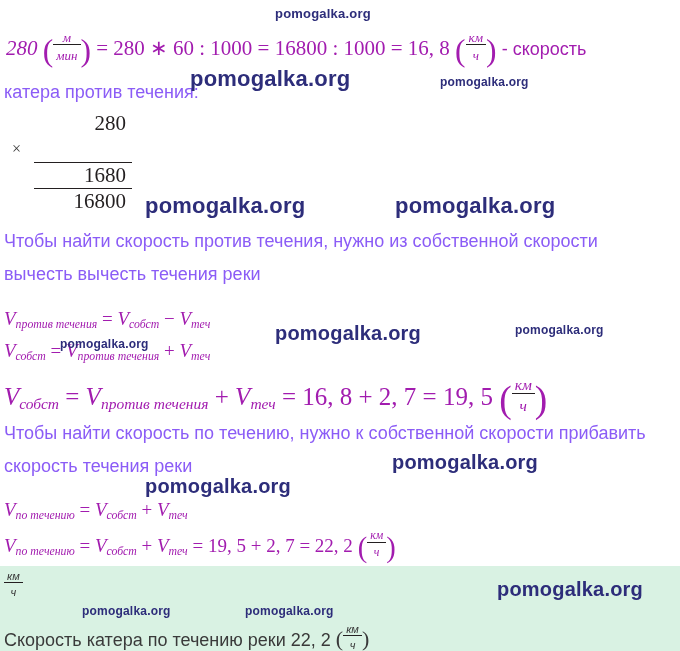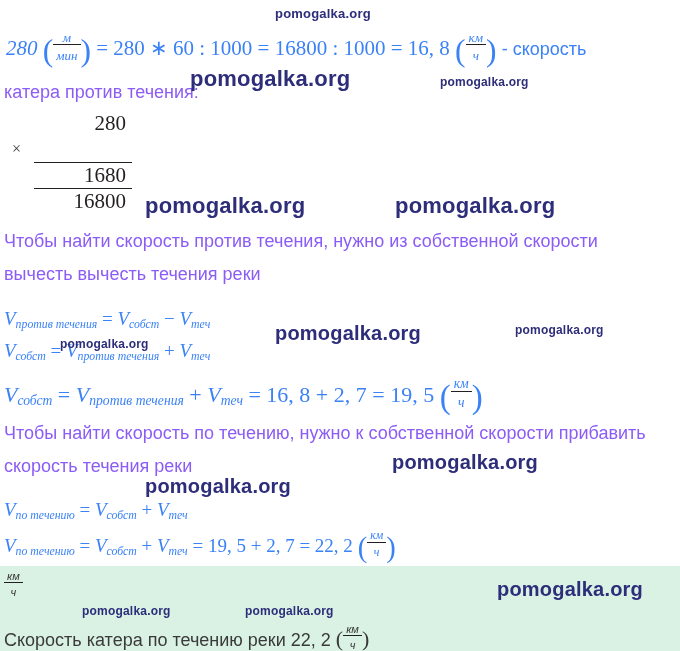--- a/index.html
+++ b/index.html
@@ -31,21 +31,21 @@
     pointer-events: none;
     letter-spacing: 0.2px;
   }
 
   
   .math {
     position: absolute;
     font-family: "Liberation Serif", serif;
     font-style: italic;
     white-space: nowrap;
-    color: #3b82f6;
+    color: #a21caf;
   }
   .math .up {
     font-style: normal;
   }
   .txt {
     position: absolute;
     font-family: "Liberation Sans", sans-serif;
     font-style: normal;
     color: #8b5cf6;
     white-space: nowrap;
@@ -173,21 +173,21 @@
   </div>
 
   <div class="math" style="left:4px; top:340px; font-size:19px;">
     <span><span>V</span><sub>собст</sub></span>
     <span class="up">=</span>
     <span><span>V</span><sub>против течения</sub></span>
     <span class="up">+</span>
     <span><span>V</span><sub>теч</sub></span>
   </div>
 
-  <div class="math" style="left:4px; top:378px; font-size:22px;">
+  <div class="math" style="left:4px; top:378px; font-size:25px;">
     <span><span>V</span><sub>собст</sub></span>
     <span class="up">=</span>
     <span><span>V</span><sub>против течения</sub></span>
     <span class="up">+</span>
     <span><span>V</span><sub>теч</sub></span>
     <span class="up">= 16, 8 + 2, 7 = 19, 5</span>
     <span class="paren">(</span><span class="frac"><span class="num">км</span><span class="den">ч</span></span><span class="paren">)</span>
   </div>
 
   <div class="txt" style="left:4px; top:423px; font-size:18px;">Чтобы найти скорость по течению, нужно к собственной скорости прибавить</div>

